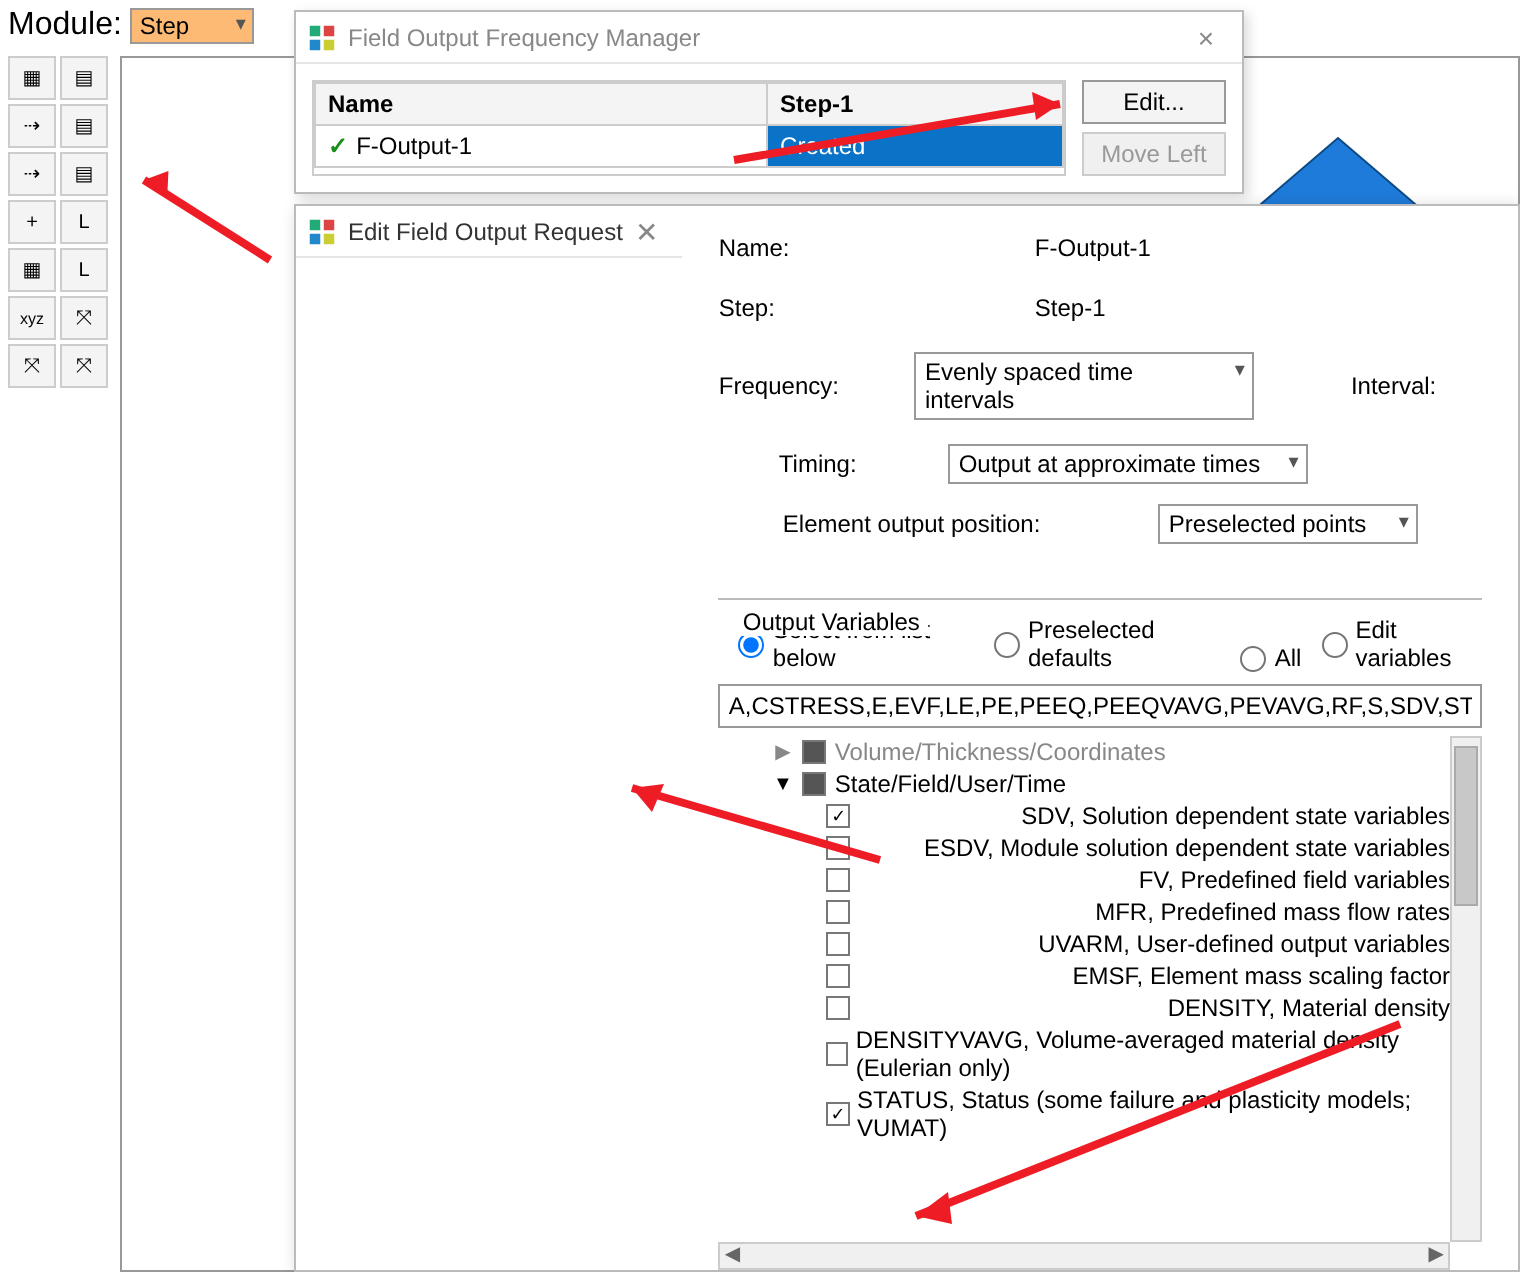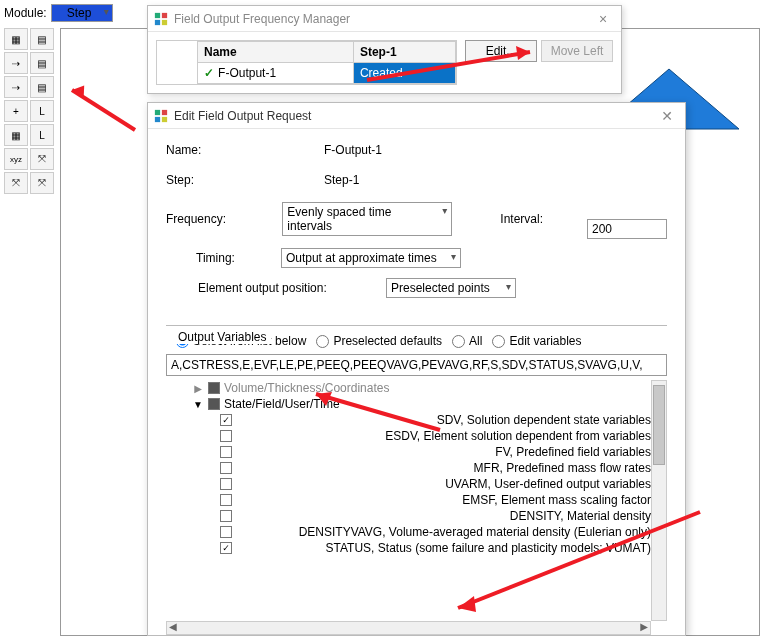--- a/index.html
+++ b/index.html
@@ -1,48 +1,48 @@
 <!DOCTYPE html>
 <html><head>
 <meta charset="utf-8">
 <style>
   * { box-sizing: border-box; margin: 0; padding: 0; font-family: "Segoe UI", Arial, sans-serif; font-size: 12px; }
   body { background: #fff; width: 760px; height: 636px; position: relative; overflow: hidden; }
   
   .module-bar { position: absolute; top: 4px; left: 4px; display: flex; align-items: center; gap: 4px; }
-  .module-bar label { font-size: 12px; text-align: right; }
-  .module-select { border: 1px solid #999; padding: 1px 16px 1px 15px; background: #1d4ed8; position: relative; min-width: 62px; }
+  .module-bar label { font-size: 16px; text-align: right; }
+  .module-select { border: 1px solid #999; padding: 1px 16px 1px 4px; background: #fdba74; position: relative; min-width: 62px; }
   .module-select::after { content: "▾"; position: absolute; right: 3px; top: 1px; font-size: 10px; color: #555; }
   
   .left-toolbar { position: absolute; top: 28px; left: 4px; display: flex; flex-direction: column; gap: 2px; }
   .tool-row { display: flex; gap: 2px; }
   .tool-btn { width: 24px; height: 22px; border: 1px solid #ccc; background: #f4f4f4; display: flex; align-items: center; justify-content: center; font-size: 10px; cursor: pointer; }
   
   .viewport { position: absolute; top: 28px; left: 60px; right: 0; bottom: 0; border: 1px solid #999; background: #fff; }
   .viewport svg { position: absolute; top: 30px; right: 20px; }
   
   
   .dlg-mgr { position: absolute; top: 5px; left: 147px; width: 475px; border: 1px solid #bbb; background: #fff; box-shadow: 2px 2px 6px rgba(0,0,0,0.15); }
   .dlg-titlebar { height: 26px; display: flex; align-items: center; padding: 0 6px; background: #fff; border-bottom: 1px solid #e5e5e5; color: #888; }
   .dlg-titlebar .ico { width: 14px; height: 14px; margin-right: 6px; }
   .dlg-titlebar .spacer { flex: 1; }
   .dlg-titlebar .x { width: 24px; text-align: center; color: #888; cursor: pointer; font-size: 14px; }
   .mgr-body { display: flex; padding: 8px; gap: 8px; }
-  .mgr-table { flex: 1; border: 1px solid #ccc; padding-left: 40px; }
+  .mgr-table { flex: 1; border: 1px solid #ccc; }
   .mgr-table table { width: 100%; border-collapse: collapse; }
   .mgr-table th { text-align: left; background: #f4f4f4; border: 1px solid #ccc; padding: 3px 6px; font-weight: bold; }
   .mgr-table td { border: 1px solid #ccc; padding: 3px 6px; }
   .cell-created { background: #0a72c7; color: #fff; }
   .check { color: #1a8f1a; font-weight: bold; padding-right: 4px; }
-  .mgr-btns { display: flex; flex-direction: row; gap: 4px; }
+  .mgr-btns { display: flex; flex-direction: column; gap: 4px; }
   .mgr-btns button { width: 72px; height: 22px; border: 1px solid #999; background: #f4f4f4; cursor: pointer; }
   .mgr-btns button.disabled { color: #999; background: #f0f0f0; border-color: #ccc; }
   
   
-  .dlg-edit { position: absolute; top: 102px; left: 147px; width: 539px; height: 534px; border: 1px solid #bbb; background: #fff; box-shadow: 2px 2px 8px rgba(0,0,0,0.2); display: flex; flex-direction: column; }
+  .dlg-edit { position: absolute; top: 102px; left: 147px; width: 613px; height: 534px; border: 1px solid #bbb; background: #fff; box-shadow: 2px 2px 8px rgba(0,0,0,0.2); display: flex; flex-direction: row; }
   .dlg-edit .dlg-titlebar { color: #333; }
   .edit-body { padding: 10px 18px 0 18px; overflow: hidden; flex: 1; display: flex; flex-direction: column; }
   .field-row { display: flex; align-items: center; margin-bottom: 8px; min-height: 22px; gap: 38px; }
   .field-row .lbl { width: 120px; }
   .field-row .lbl.w1 { width: 150px; margin-left: 32px; }
   .sel { border: 1px solid #999; padding: 2px 16px 2px 4px; background: #fff; position: relative; min-width: 150px; display: inline-block; }
   .sel::after { content: "▾"; position: absolute; right: 4px; top: 2px; font-size: 10px; color: #555; }
   .chk { display: inline-flex; align-items: center; gap: 4px; margin-left: 10px; }
   .chk input { width: 13px; height: 13px; }
   .txt { border: 1px solid #999; padding: 2px 4px; min-width: 54px; display: inline-block; margin-top: 20px; }
@@ -230,21 +230,21 @@
             <span class="arrow">▼</span>
             <span class="tcb filled"></span>
             <span>State/Field/User/Time</span>
           </div>
           <div class="tree-row indent2">
             <span class="tcb checked"></span>
             <span>SDV, Solution dependent state variables</span>
           </div>
           <div class="tree-row indent2">
             <span class="tcb"></span>
-            <span>ESDV, Element solution dependent from variables</span>
+            <span>ESDV, Module solution dependent state variables</span>
           </div>
           <div class="tree-row indent2">
             <span class="tcb"></span>
             <span>FV, Predefined field variables</span>
           </div>
           <div class="tree-row indent2">
             <span class="tcb"></span>
             <span>MFR, Predefined mass flow rates</span>
           </div>
           <div class="tree-row indent2">

